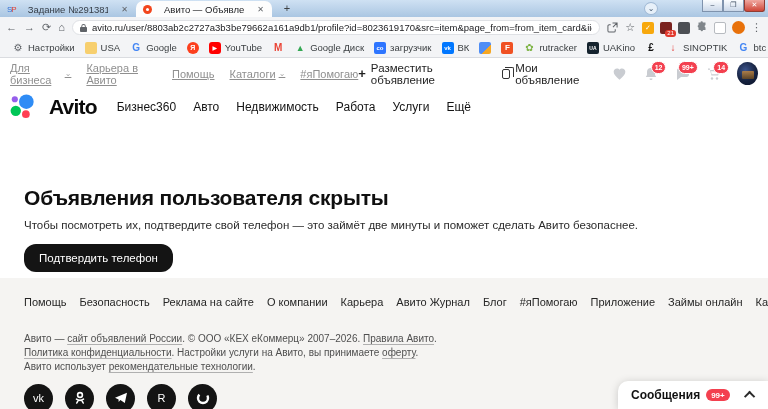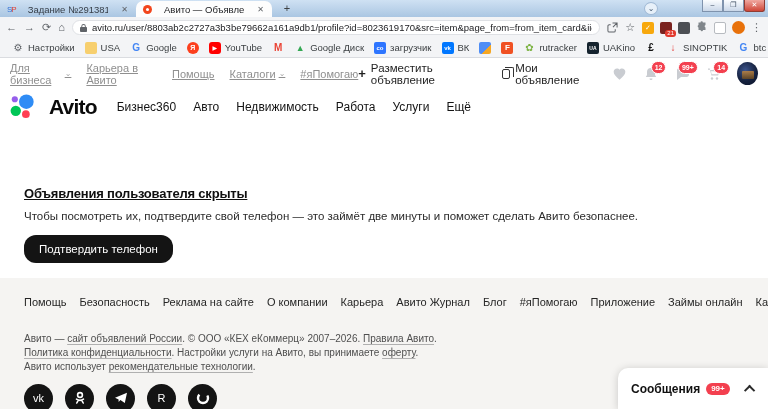--- a/index.html
+++ b/index.html
@@ -73,32 +73,32 @@
   .badge { position:absolute; top:-4px; right:-7px; background:#f3404f; color:#fff; font-size:7px; font-weight:bold; line-height:9px; padding:1px 3px; border-radius:7px; border:1.5px solid #fff; }
   .user-avatar { width:23px; height:23px; border-radius:50%; background:radial-gradient(circle at 40% 35%, #3c548c 0%, #16223f 55%, #0a1228 100%); position:relative; overflow:hidden; }
   .user-avatar::after { content:""; position:absolute; left:5px; top:9px; width:12px; height:8px; background:linear-gradient(#c98a3d,#6b4a1f); opacity:.8; border-radius:1px; }
 
   .siteheader { height:35px; display:flex; align-items:center; padding:0 10px; gap:20px; }
   .logo { display:flex; align-items:center; gap:14px; }
   .logo-text { font-size:21px; font-weight:bold; color:#0a0a0a; letter-spacing:-0.8px; }
   .site-nav { display:flex; gap:17px; font-size:12px; color:#141414; }
 
   .main { padding:62px 24px 0; }
-  .main h1 { font-size:13px; font-weight:bold; color:#0f0f0f; letter-spacing:-0.2px;text-decoration:underline; }
+  .main h1 { font-size:21px; font-weight:bold; color:#0f0f0f; letter-spacing:-0.2px; }
   .main p { margin-top:9px; font-size:11.5px; color:#2b2b2b; }
   .confirm-btn { margin-top:13px; display:inline-block; background:#141414; color:#fff; font-size:11.5px; font-family:inherit; border:none; padding:8px 15px; border-radius:12px; }
 
   .footer { position:absolute; left:0; right:0; bottom:0; height:131px; background:#f5f4f2; padding:18px 24px 0; }
   .flinks { display:flex; gap:13px; font-size:11px; color:#262626; white-space:nowrap; }
   .legal { margin-top:24px; font-size:10px; color:#4f4f4f; line-height:1.42; }
   .legal u { text-decoration:underline; text-decoration-color:#b0b0b0; text-underline-offset:2px; }
   .social { margin-top:9px; display:flex; gap:12px; }
   .soc { width:29px; height:29px; border-radius:50%; background:#141414; display:flex; align-items:center; justify-content:center; color:#fff; font-weight:bold; font-size:11px; }
 
-  .messages-widget { position:absolute; right:0; bottom:0; width:150px; height:41px; background:#fff; border-radius:10px 0 0 0; box-shadow:0 1px 8px rgba(0,0,0,.18); display:flex; align-items:center; padding:0 13px; gap:6px; z-index:5; }
+  .messages-widget { position:absolute; right:0; bottom:0; width:150px; height:28px; background:#fff; border-radius:10px 0 0 0; box-shadow:0 1px 8px rgba(0,0,0,.18); display:flex; align-items:center; padding:0 13px; gap:6px; z-index:5; }
   .mw-label { font-size:12px; font-weight:bold; color:#111; }
   .mw-badge { background:#f3404f; color:#fff; font-size:8px; font-weight:bold; padding:1.5px 5px; border-radius:8px; }
   .chev-up { margin-left:auto; width:8px; height:8px; border-left:2px solid #2b2b2b; border-top:2px solid #2b2b2b; transform:rotate(45deg) translateY(2px); }
 </style>
 </head>
 <body>
 
 <div class="titlebar">
   <div class="tab">
     <span class="fav-sp"><b class="s">S</b><b class="p">P</b></span>

